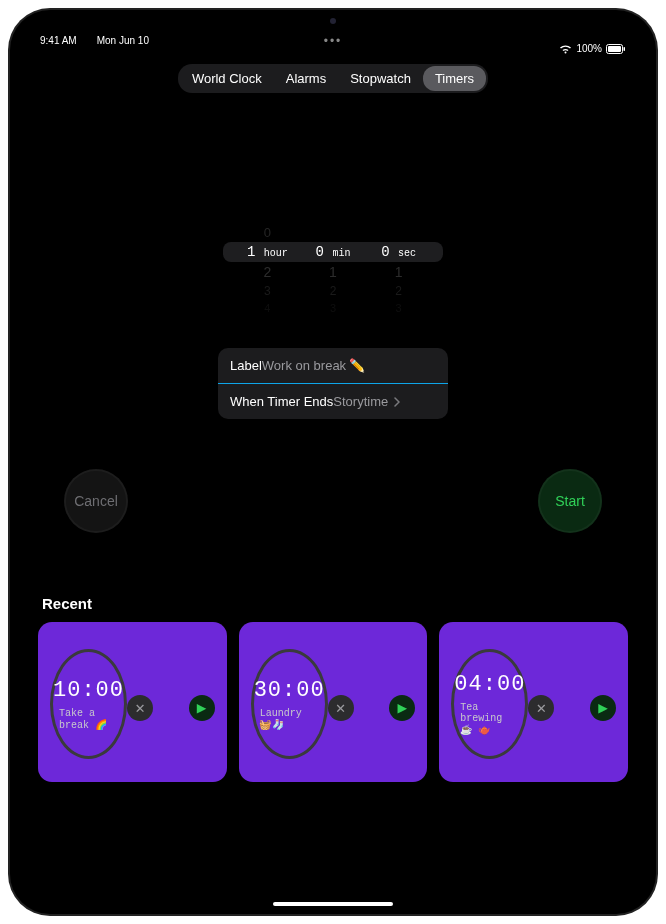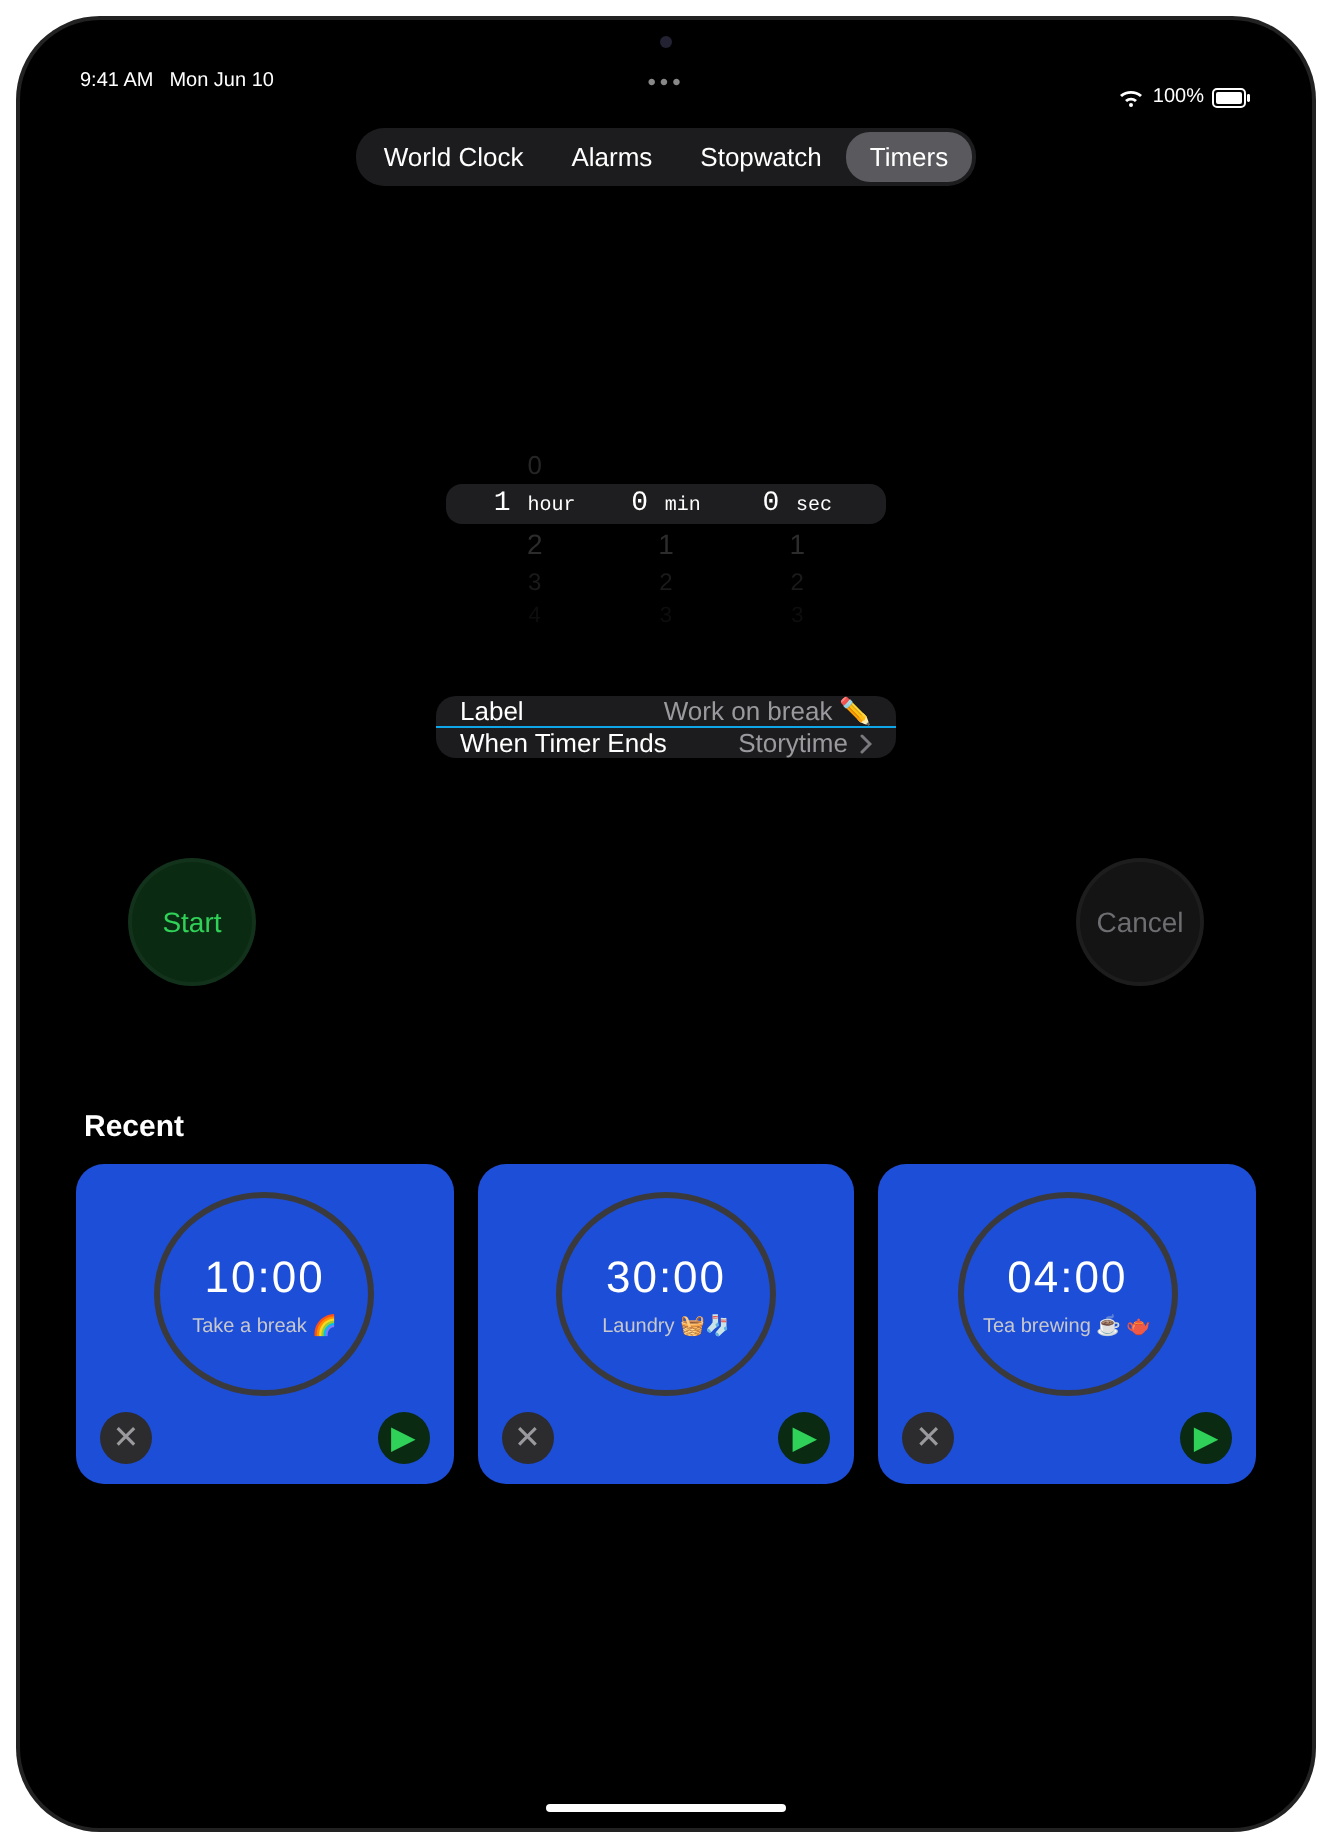--- a/index.html
+++ b/index.html
@@ -11,21 +11,21 @@
     background: #000;
     border-radius: 40px;
     overflow: hidden;
     box-shadow: 0 0 0 2px #222;
   }
   .camera { position:absolute; top:8px; left:50%; transform:translateX(-50%); width:6px; height:6px; border-radius:50%; background:#223; }
   .status-bar {
     display:flex; justify-content:space-between; align-items:center;
     padding: 16px 30px 4px; color:#fff; font-size:10px; font-weight:500;
   }
-  .status-left { display:flex; gap:8px; align-items:baseline;}
+  .status-left { display:flex; gap:20px; align-items:baseline;}
   .status-right { display:flex; gap:4px; align-items:flex-end;margin-top:17px;}
   .wifi-icon svg, .battery-icon svg { display:block; }
 
   .segmented {
     display:flex; justify-content:center; margin: 6px auto 0;
     background:#1c1c1e; border-radius:14px; padding:2px; width:fit-content;
   }
   .seg-item {
     color:#fff; font-size:13px; padding:5px 12px; border-radius:12px; cursor:pointer;
   }
@@ -43,40 +43,41 @@
   .picker-col.faded1 { opacity:.6; }
   .picker-col.faded2 { opacity:.35; font-size:12px;}
   .picker-col.faded3 { opacity:.18; font-size:11px;}
   .picker-col.fadedTop { opacity:.5; font-size:13px;}
   .u { font-size:10px; }
 
   .settings-card {
     margin: 32px auto 0; width: 230px; background:#1c1c1e; border-radius:10px;
     color:#fff; font-size:13px;
   }
-  .settings-row { display:flex; justify-content:space-between; align-items:center; padding:0 12px; }
+  .settings-row { display:flex; align-items:center; padding:10px 12px; }
   .settings-row + .settings-row { border-top:1px solid #0ea5e9; }
   .settings-val { color:#9a9a9e; display:flex; align-items:center; gap:6px;}
   .chev svg { display:block;}
 
   .big-buttons { display:flex; justify-content:space-between; padding: 50px 54px 0;}
   .round-btn {
     width:64px; height:64px; border-radius:50%; display:flex; align-items:center;
     justify-content:center; font-size:14px; cursor:pointer;
     box-shadow: inset 0 0 0 2px rgba(255,255,255,0.04);
   }
   .btn-cancel { background:#141414; color:#6e6e72; }
   .btn-start { background:#0a2a12; color:#30d158; }
 
   .recent-label { color:#fff; font-size:15px; font-weight:600; padding: 62px 0 10px 32px;}
   .recents { display:flex; gap:12px; padding:0 28px;}
   .recent-card {
-    flex:1; background:#1d4ed8; border-radius:14px; padding:14px 12px 10px;
-    display:flex; flex-direction:column; align-items:center; position:relative;
+    flex:1; background:#6d28d9; border-radius:14px; padding:14px 12px 10px;
+    display:flex; flex-direction:row; align-items:center; position:relative;
     height:160px;
+    font-family:Liberation Mono, monospace;
   }
   .dial {
     width:110px; height:110px; border-radius:50%; border:3px solid #3a3a3c;
     display:flex; flex-direction:column; align-items:center; justify-content:center;
     color:#fff;
   }
   .dial-time { font-size:22px; font-weight:300; letter-spacing:1px;}
   .dial-label { font-size:10px; color:#c8c8cc; margin-top:5px; text-align:left; padding:0 6px;}
   .card-controls { display:flex; justify-content:space-between; width:100%; margin-top:8px;}
   .mini-btn {
@@ -168,22 +169,22 @@
         <span class="chev">
             <svg width="6" height="10" viewBox="0 0 6 10">
               <path d="M1 1l4 4-4 4" stroke="#7a7a7e" stroke-width="1.5" fill="none" stroke-linecap="round"></path>
             </svg>
           </span>
       </span>
     </div>
   </div>
 
   <div class="big-buttons">
+    <div class="round-btn btn-cancel">Cancel</div>
     <div class="round-btn btn-start">Start</div>
-    <div class="round-btn btn-cancel">Cancel</div>
   </div>
 
   <div class="recent-label">Recent</div>
   <div class="recents">
 
     <div class="recent-card">
       <div class="dial">
         <div class="dial-time">10:00</div>
         <div class="dial-label">Take a break 🌈</div>
       </div>

